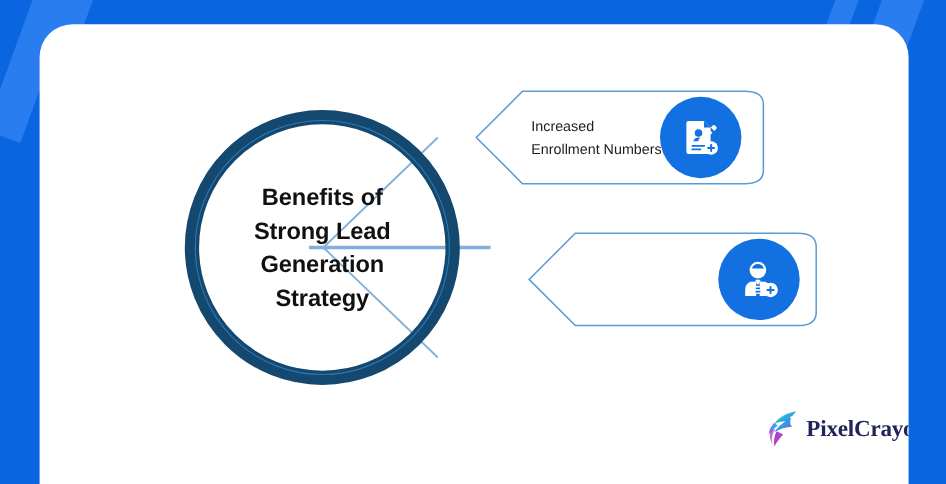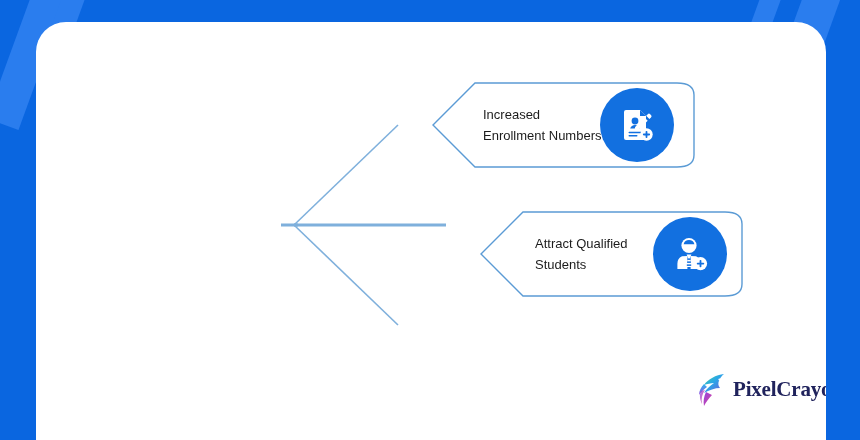--- a/index.html
+++ b/index.html
@@ -180,20 +180,29 @@
         <line x1="245" y1="203" x2="262" y2="203" stroke="#7fb0dc" stroke-width="3"></line>
 
         <line x1="258" y1="203" x2="362" y2="103" stroke="#7fb0dc" stroke-width="1.6"></line>
 
         <line x1="258" y1="203" x2="410" y2="203" stroke="#7fb0dc" stroke-width="3"></line>
 
         <line x1="258" y1="203" x2="362" y2="303" stroke="#7fb0dc" stroke-width="1.6"></line>
       </g>
     </svg>
 
+    <div id="hub">
+      <div class="ring-dots"></div>
+      <div class="ring-outer"></div>
+      <div class="ring-inner"></div>
+      <div id="hub-label">Benefits of
+Strong Lead
+Generation
+Strategy</div>
+    </div>
 
     <div class="item" id="item-0">
       <svg class="hexwrap" width="265" height="88" viewBox="0 0 265 88">
         <path d="M44 2 L246 2 Q263 2 263 14 L263 74 Q263 86 246 86 L44 86 L2 44 Z" fill="#ffffff" stroke="#5b9bd5" stroke-width="1.4"></path>
       </svg>
       <div class="item-text">Increased
 Enrollment Numbers</div>
       <div class="icon-circle">
         <svg width="42" height="42" viewBox="0 0 42 42">
           <g fill="#ffffff">
@@ -216,22 +225,20 @@
             <rect x="26.9" y="29.6" width="7.2" height="1.8" rx=".8"></rect>
           </g>
         </svg>
       </div>
     </div>
 
     <div class="item" id="item-1">
       <svg class="hexwrap" width="265" height="88" viewBox="0 0 265 88">
         <path d="M44 2 L246 2 Q263 2 263 14 L263 74 Q263 86 246 86 L44 86 L2 44 Z" fill="#ffffff" stroke="#5b9bd5" stroke-width="1.4"></path>
       </svg>
-      <div class="item-text">Attract Qualified
-Students</div>
       <div class="icon-circle">
         <svg width="42" height="42" viewBox="0 0 42 42">
           <g fill="#ffffff">
             <circle cx="20" cy="12.5" r="7.6"></circle>
           </g>
           <g fill="#1270e0">
             <path d="M14.6 11.2 a5.6 5.6 0 0 1 10.8 0 z"></path>
           </g>
           <g fill="#ffffff">
             <path d="M13 23.2 a8 8 0 0 0 -4.6 7.4 v5.4 h10 v-13 z"></path>

